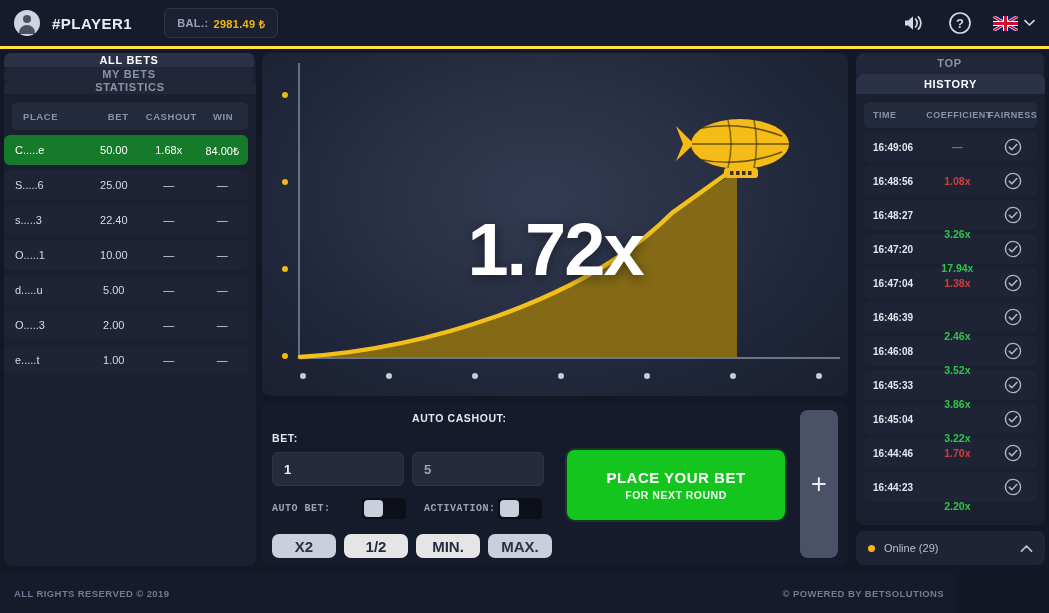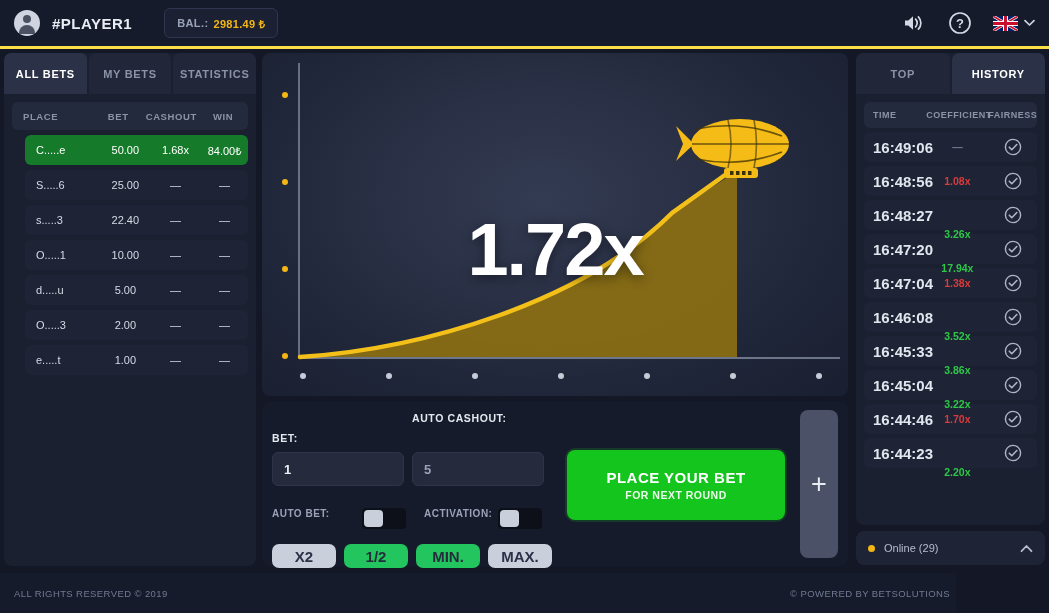--- a/index.html
+++ b/index.html
@@ -44,21 +44,21 @@
   }
   .hicon { width: 26px; height: 26px; display: flex; align-items: center; justify-content: center; cursor: pointer; }
   .flag-wrap { display: flex; align-items: center; gap: 6px; cursor: pointer; }
   .flag { width: 25px; height: 15px; border-radius: 2px; overflow: hidden; display: block; }
 
   
   .left-panel {
     position: absolute; left: 4px; top: 53px; width: 252px; height: 513px;
     background: #1b2031; border-radius: 8px;
   }
-  .tabs { display: flex; height: 41px; }
+  .tabs { display: flex; height: 41px; flex-direction: column; }
   .tab {
     flex: 1; display: flex; align-items: center; justify-content: center;
     font-size: 11px; font-weight: bold; letter-spacing: .7px; color: #8b93a9;
     background: #212738; border-radius: 7px 7px 0 0; cursor: pointer;
     border-right: 2px solid #1b2031;
   }
   .tab:last-child { border-right: none; }
   .tab.active { background: #2b3147; color: #ffffff; }
 
   .bets-head {
@@ -67,21 +67,21 @@
   }
   .bets-head span {
     font-size: 9.5px; color: #8b93a9; font-weight: bold; letter-spacing: .6px;
   }
   .c-user { width: 34%; padding-left: 11px; }
   .c-bet { width: 22%; text-align: center; }
   .c-cash { width: 23%; text-align: center; }
   .c-win { width: 21%; text-align: center; }
 
   .bet-row {
-    margin: 5px 8px 0 21px; height: 30px; background: #1e2436; border-radius: 6px;
+    margin: 5px 8px 0 0; height: 30px; background: #1e2436; border-radius: 6px;
     display: flex; align-items: center; font-size: 11px; color: #d6dae5; cursor: pointer;
   }
   .bet-row.won { background: #157a29; color: #ffffff; }
   .bet-row .c-user { font-weight: normal; }
 
   
   .game-area {
     position: absolute; left: 262px; top: 53px; width: 586px; height: 343px;
     border-radius: 8px; overflow: hidden;
     background:
@@ -109,40 +109,40 @@
   .input-group {
     width: 132px; height: 34px; background: #252b3d; border-radius: 6px;
     display: flex; align-items: center; overflow: hidden; border: 1px solid #2e3548;
   }
   .input-group input {
     flex: 1; background: transparent; border: none; outline: none;
     color: #e9ecf3; font-size: 13px; font-weight: bold; padding-left: 11px;
     font-family: "Liberation Sans", sans-serif;
   }
   .input-group.dim input { color: #9aa2b8; }
-  .toggles-row { display: flex; align-items: flex-start; margin-top: 22px; }
+  .toggles-row { display: flex; align-items: center; margin-top: 12px; font-family: Liberation Mono, monospace; }
   .toggle-label { font-size: 10px; color: #9aa2b8; font-weight: bold; letter-spacing: .5px; }
   .switch {
     width: 44px; height: 21px; border-radius: 4px; background: #0d1018;
     position: relative; cursor: pointer; flex: none;
   }
   .switch .knob {
     position: absolute; left: 2px; top: 2px; width: 19px; height: 17px;
     border-radius: 4px; background: #c9cfdb;
   }
   .tg-a { width: 90px; }
   .tg-b { width: 74px; margin-left: 18px; }
   .quick-row { display: flex; gap: 8px; margin-top: 15px; }
   .qbtn {
     width: 64px; height: 24px; border-radius: 7px; border: none;
     font-size: 15px; font-weight: bold; color: #2b3147; cursor: pointer;
     font-family: "Liberation Sans", sans-serif;
   }
   .qbtn.light { background: #c9cfdb; }
-  .qbtn.mid { background: #22c55e; color: #262c3d; text-align: center; }
+  .qbtn.mid { background: #e5e5e5; color: #262c3d; text-align: center; }
 
   .place-bet {
     position: absolute; left: 305px; top: 48px; width: 218px; height: 70px;
     background: #14c51d; border-radius: 8px; border: none; cursor: pointer;
     display: flex; flex-direction: column; align-items: center; justify-content: center;
     box-shadow: 0 0 0 2px rgba(20,197,29,.18);
     font-family: "Liberation Sans", sans-serif;
   }
   .pb-main { color: #ffffff; font-size: 15px; font-weight: bold; letter-spacing: .5px; }
   .pb-sub { color: #eafbe9; font-size: 10.5px; font-weight: bold; margin-top: 3px; letter-spacing: .5px; }
@@ -163,44 +163,44 @@
     display: flex; align-items: center;
   }
   .hist-head span { font-size: 9px; color: #8b93a9; font-weight: bold; letter-spacing: .5px; }
   .h-time { width: 36%; padding-left: 9px; }
   .h-coef { width: 36%; text-align: center; }
   .h-fair { width: 28%; }
   .hist-row {
     margin: 4px 8px 0 8px; height: 30px; background: #1e2436; border-radius: 6px;
     display: flex; align-items: center; cursor: pointer;
   }
-  .hist-row .h-time { font-size: 15px; color: #e2e6ef; font-weight: bold; }
+  .hist-row .h-time { font-size: 10px; color: #e2e6ef; font-weight: bold; }
   .hist-row .h-coef { font-size: 10.5px; font-weight: bold; }
   .coef-up { color: #2ec748; margin-top: 38px; }
   .coef-down { color: #d93b3b; }
   .coef-none { color: #6f778d; }
   .h-fair { display: flex; align-items: center; justify-content: center; }
 
   .online-bar {
     position: absolute; left: 856px; top: 531px; width: 189px; height: 34px;
     background: #1e2436; border-radius: 8px; display: flex; align-items: center;
     padding: 0 12px; cursor: pointer;
   }
   .dot-online { width: 7px; height: 7px; border-radius: 50%; background: #f3b615; flex: none; }
   .online-txt { margin-left: 9px; font-size: 11px; color: #b7bdcc; }
   .chev-up { margin-left: auto; }
 
   
   .footer {
     position: absolute; left: 0; bottom: 0; width: 956px; height: 40px;
-    background: #161b2b; display: flex; align-items: center;
+    background: #161b2b; display: flex; align-items: center; font-weight: bold;
   }
   .footer span { font-size: 9.5px; color: #717a92; letter-spacing: .4px; }
   .f-left { margin-left: 14px; }
-  .f-right { margin-left: auto; margin-right: 6px; }
+  .f-right { margin-left: auto; margin-right: 12px; }
 </style>
 </head>
 <body>
 
 <div class="app">
 
   <div class="header">
     <div class="avatar"></div>
     <div class="player-name">#PLAYER1</div>
 
@@ -438,20 +438,30 @@
       <span class="h-time">16:47:04</span>
       <span class="h-coef coef-down">1.38x</span>
       <span class="h-fair">
         <svg width="18" height="18" viewBox="0 0 18 18">
           <circle cx="9" cy="9" r="7.6" stroke="#aeb5c6" stroke-width="1.4" fill="none"></circle>
           <path d="M5.3 9.2l2.5 2.5 5-5.2" stroke="#aeb5c6" stroke-width="1.6" fill="none" stroke-linecap="round" stroke-linejoin="round"></path>
         </svg>
       </span>
     </div>
     <div class="hist-row">
+      <span class="h-time">16:46:39</span>
+      <span class="h-coef coef-up">2.46x</span>
+      <span class="h-fair">
+        <svg width="18" height="18" viewBox="0 0 18 18">
+          <circle cx="9" cy="9" r="7.6" stroke="#aeb5c6" stroke-width="1.4" fill="none"></circle>
+          <path d="M5.3 9.2l2.5 2.5 5-5.2" stroke="#aeb5c6" stroke-width="1.6" fill="none" stroke-linecap="round" stroke-linejoin="round"></path>
+        </svg>
+      </span>
+    </div>
+    <div class="hist-row">
       <span class="h-time">16:46:08</span>
       <span class="h-coef coef-up">3.52x</span>
       <span class="h-fair">
         <svg width="18" height="18" viewBox="0 0 18 18">
           <circle cx="9" cy="9" r="7.6" stroke="#aeb5c6" stroke-width="1.4" fill="none"></circle>
           <path d="M5.3 9.2l2.5 2.5 5-5.2" stroke="#aeb5c6" stroke-width="1.6" fill="none" stroke-linecap="round" stroke-linejoin="round"></path>
         </svg>
       </span>
     </div>
     <div class="hist-row">

